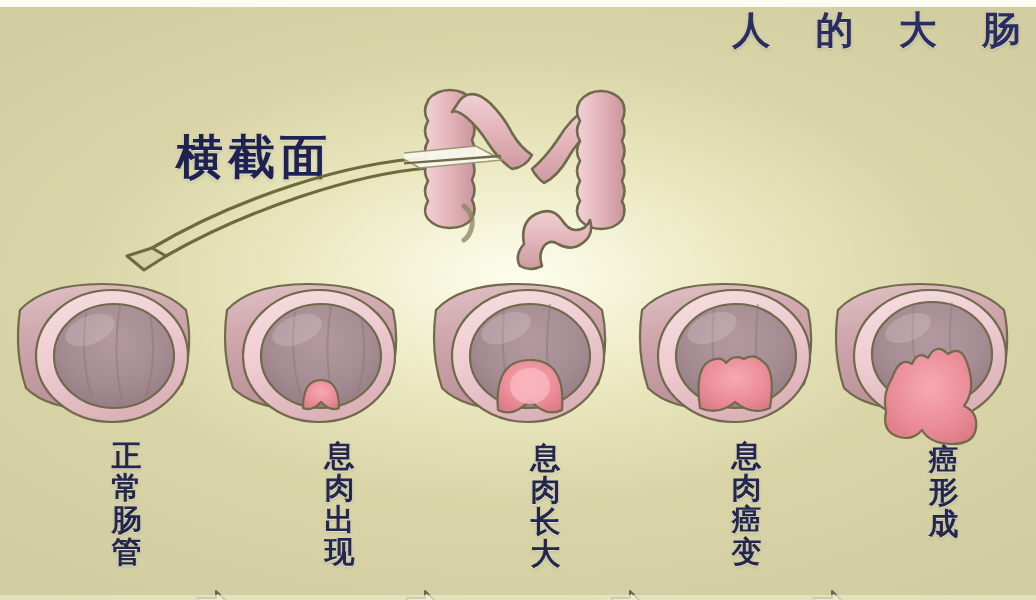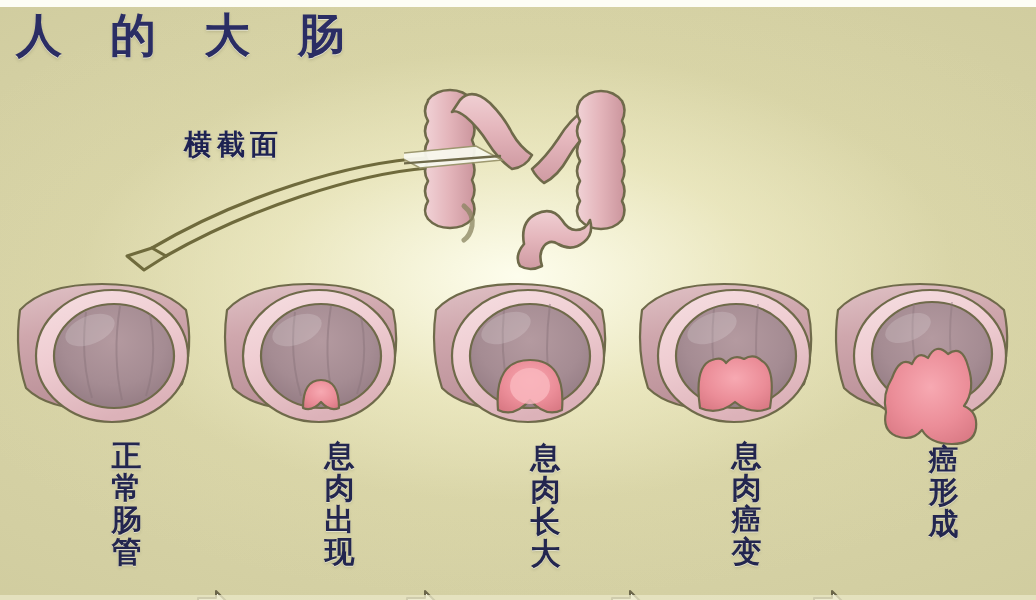--- a/index.html
+++ b/index.html
@@ -13,32 +13,31 @@
     position:relative;width:1036px;height:600px;overflow:hidden;
     background:
       radial-gradient(ellipse 62% 55% at 50% 46%, rgba(255,255,240,0.95) 0%, rgba(246,243,206,0.55) 38%, rgba(233,229,178,0.12) 68%, rgba(214,210,158,0) 100%),
       radial-gradient(ellipse 120% 100% at 50% 50%, #dedaae 0%, #d3cfa2 55%, #c9c596 100%);
   }
   .topstrip{position:absolute;left:0;top:0;width:1036px;height:7px;background:#fdfdf5;}
   .botstrip{position:absolute;left:0;bottom:0;width:1036px;height:5px;background:#e9e6c6;opacity:.8;}
 
   
   .title{
-    position:absolute;left:0;top:10px;width:1036px;text-align:left;
-    font-size:46px;line-height:1.1;letter-spacing:16px;text-indent:16px;
+    position:absolute;left:0;top:10px;width:1036px;text-align:right;
+    font-size:38px;line-height:1.1;letter-spacing:16px;text-indent:16px;
     color:#2a2d64;font-weight:700;
     text-shadow:0 1px 0 rgba(255,255,255,.55), 0 2px 3px rgba(90,90,60,.25);
   }
 
   
   .callout{
     position:absolute;left:176px;top:126px;
-    font-size:28px;letter-spacing:5px;color:#1e2252;font-weight:700;
+    font-size:47px;letter-spacing:5px;color:#1e2252;font-weight:700;
     text-shadow:0 1px 0 rgba(255,255,255,.5), 0 2px 3px rgba(90,90,60,.22);
-    margin-left:8px;
   }
   .callout-arrow{position:absolute;left:110px;top:152px;width:330px;height:125px;}
 
   
   .colon{position:absolute;left:404px;top:66px;width:232px;height:206px;}
 
   
   .stages{position:absolute;left:0;top:258px;width:1036px;height:200px;}
   .stage-item{position:absolute;top:0;width:200px;height:190px;}
   .s1{left:8px;}  .s2{left:215px;} .s3{left:424px;}

